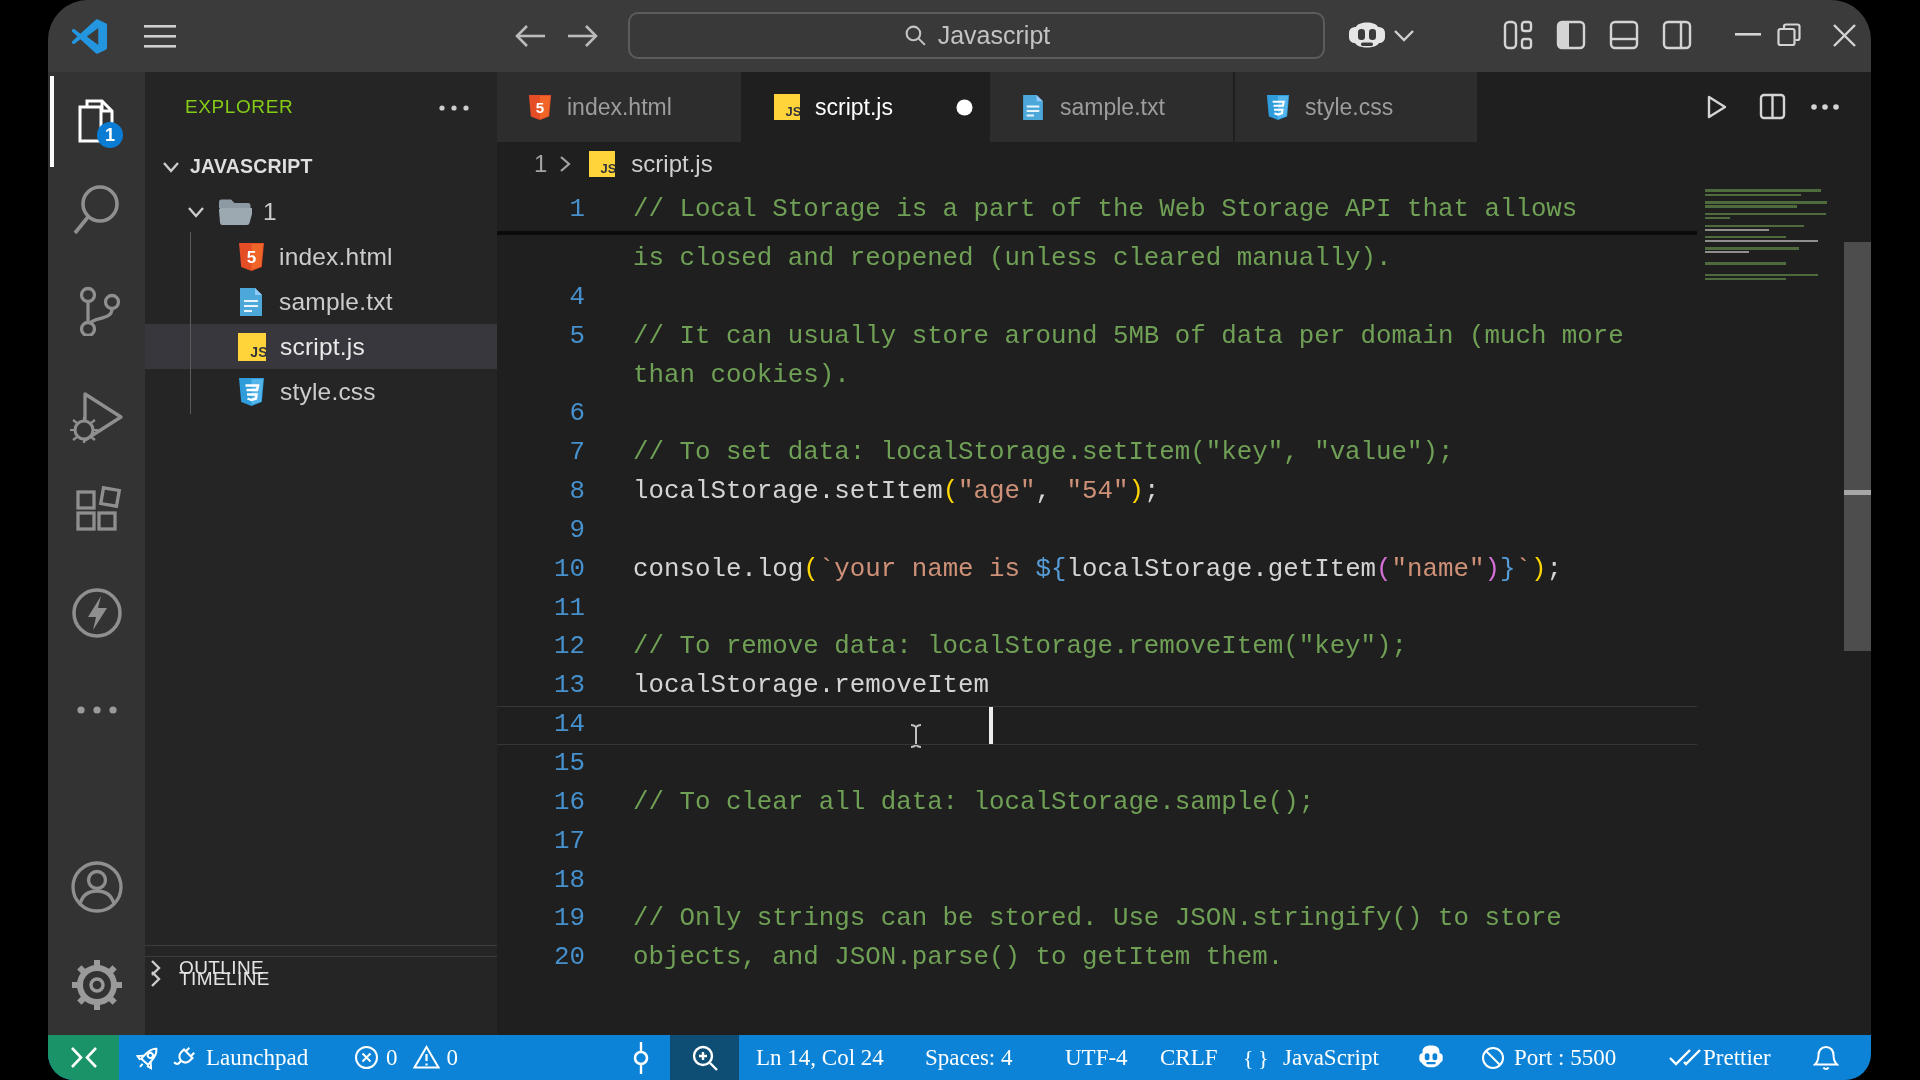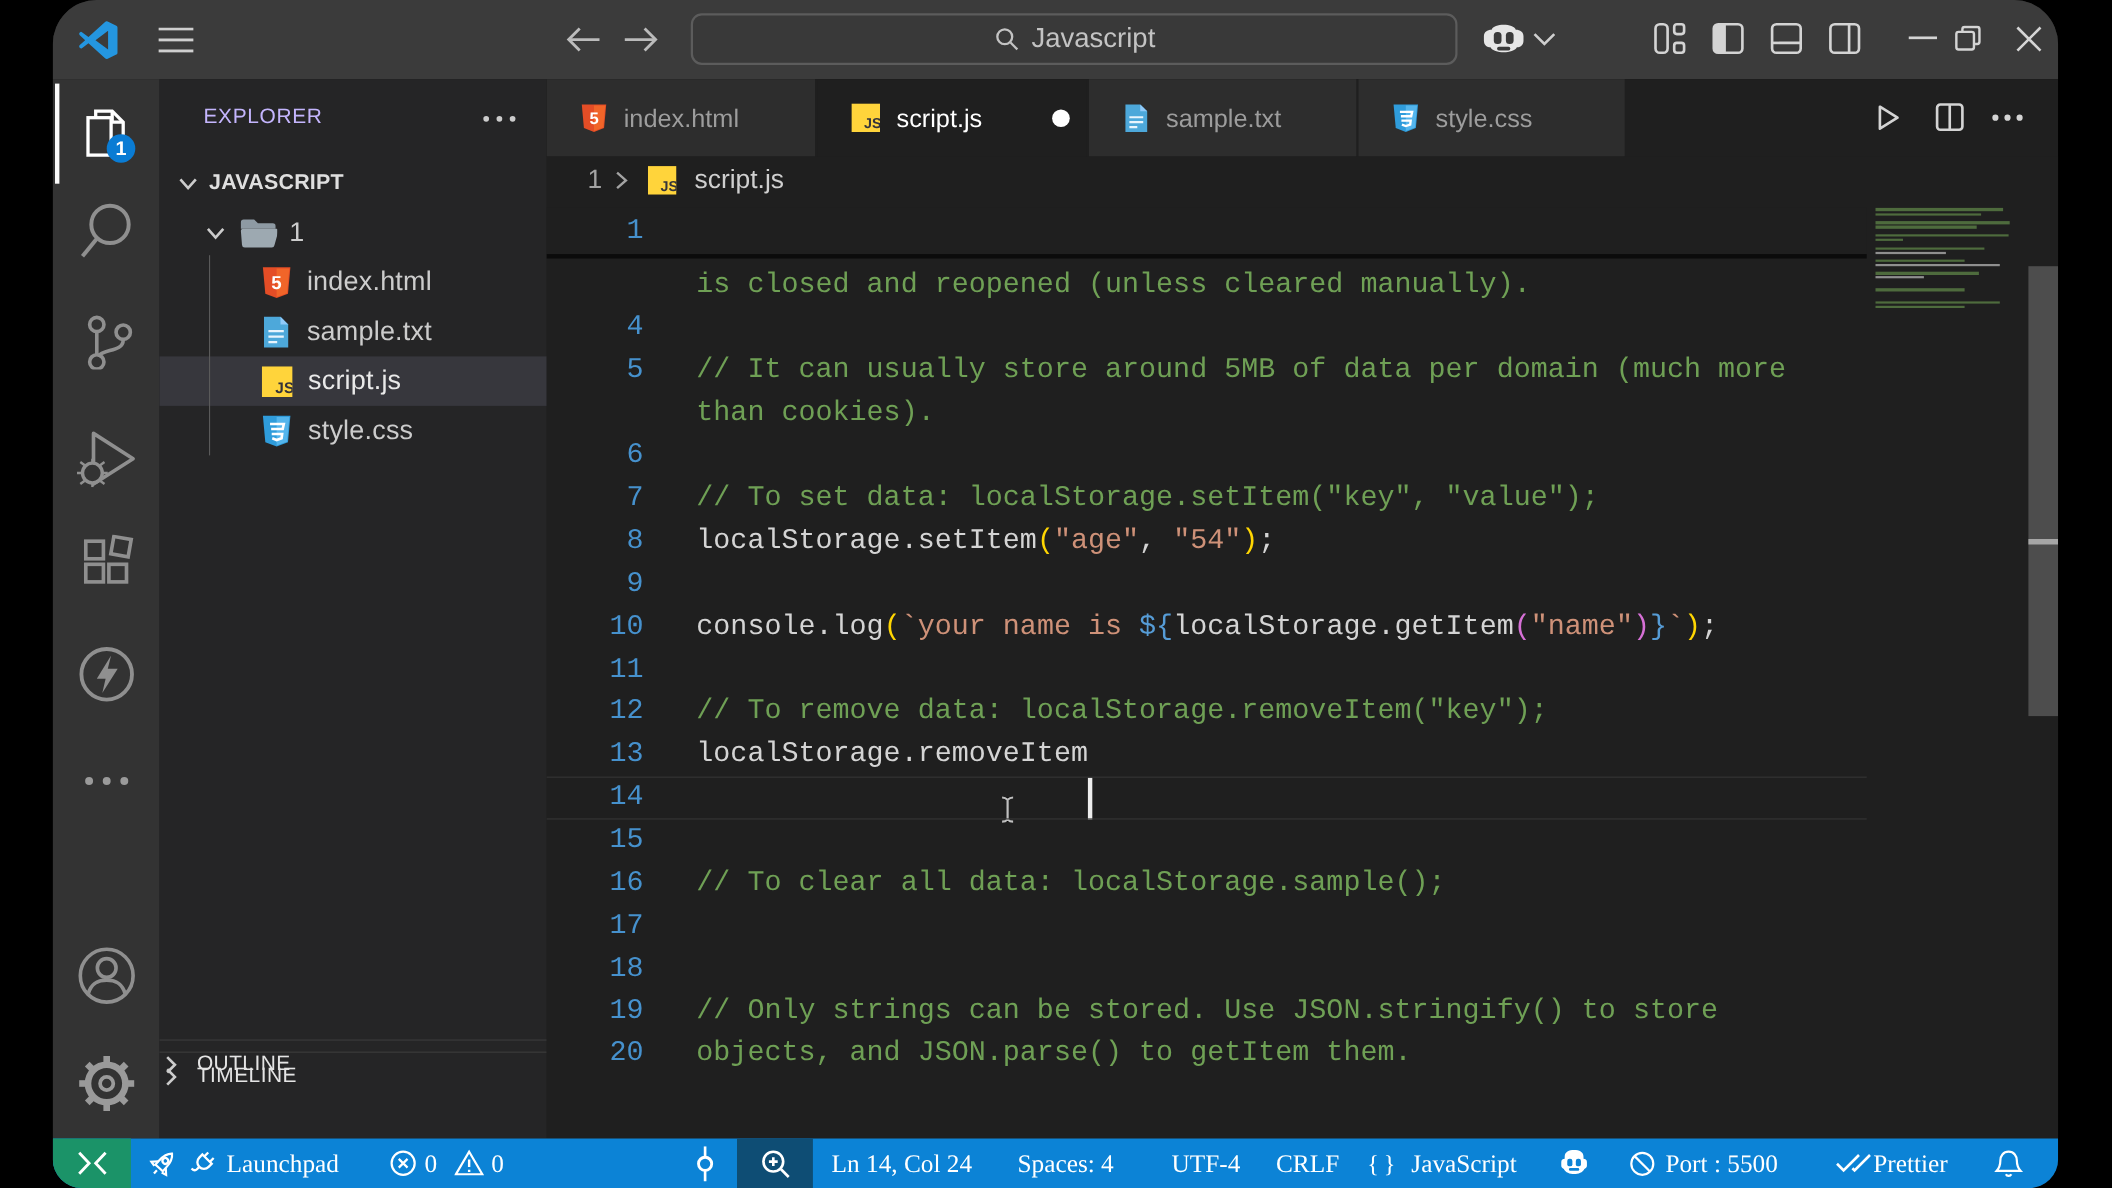--- a/index.html
+++ b/index.html
@@ -13,21 +13,21 @@
   #searchbox { position:absolute; left:580px; top:12px; width:697px; height:47px;
     background:#393939; border:2px solid #5C5C5C; border-radius:10px;
     display:flex; align-items:center; justify-content:center; gap:10px;
     color:#C3C3C3; font-size:25px; }
   
   #activity { position:absolute; left:0; top:72px; width:97px; height:963px; background:#333333; }
   #act-ind { position:absolute; left:2px; top:4px; width:4px; height:91px; background:#FAFAFA; }
   .aicon { position:absolute; left:0; width:97px; display:flex; justify-content:center; }
   
   #sidebar { position:absolute; left:97px; top:72px; width:352px; height:963px; background:#252526; }
-  #sb-head { position:absolute; left:40px; top:24px; color:#c4b5fd; font-size:19px; letter-spacing:0.6px; }
+  #sb-head { position:absolute; left:40px; top:24px; color:#84cc16; font-size:19px; letter-spacing:0.6px; }
   .trow { position:absolute; left:0; width:352px; height:45px; display:flex; align-items:center; color:#CCCCCC; font-size:24.5px; letter-spacing:0.2px; }
   .sel { background:#37373D; }
   #indent-guide { position:absolute; left:45px; top:160px; width:1px; height:182px; background:#5A5A5A; }
   .bsec { position:absolute; left:0; width:352px; height:45px; border-top:1px solid #3C3C3C;
     display:flex; align-items:center; gap:14px; 
     color:#E4E4E4; font-weight:normal; font-size:19px; letter-spacing:0.4px; }
   
   #editor { position:absolute; left:449px; top:72px; width:1374px; height:963px; background:#1F1F1F; }
   #tabs { position:absolute; left:0; top:0; width:1374px; height:70px; background:#1F1F1F; }
   .tab { position:absolute; top:0; height:70px; display:flex; align-items:center; padding-left:31px; gap:15px;
@@ -429,21 +429,21 @@
     <div class="mm" style="left:1208px;top:152.7px;width:99px"></div>
     <div class="mm" style="left:1208px;top:156.5px;width:64px;background:#8F8F8F"></div>
     <div class="mm" style="left:1208px;top:163.7px;width:81px"></div>
     <div class="mm" style="left:1208px;top:167.6px;width:113px;background:#8F8F8F"></div>
     <div class="mm" style="left:1208px;top:175px;width:94px"></div>
     <div class="mm" style="left:1208px;top:178.8px;width:44px;background:#8F8F8F"></div>
     <div class="mm" style="left:1208px;top:190.4px;width:81px"></div>
     <div class="mm" style="left:1208px;top:201.6px;width:113px"></div>
     <div class="mm" style="left:1208px;top:205.8px;width:81px"></div>
     <div class="abs" style="left:1347px;top:418px;width:27px;height:5px;background:#A6A6A6;z-index:3"></div>
-    <div id="sticky"><span class="num">1</span></div>
+    <div id="sticky"><span class="num">1</span><span class="txt"><span class="c">// Local Storage is a part of the Web Storage API that allows</span></span></div>
     <div id="sticky-sep"></div>
     <div id="scroll-thumb"></div>
   </div>
   <div id="status">
     <div id="remote">
       <svg class="abs" style="left:22px;top:11px" width="28" height="23" viewBox="0 0 28 23">
         <g stroke="#FFFFFF" stroke-width="2.6" fill="none">
             <path d="M2 2 L11 11.5 L2 21"></path>
             <path d="M26 2 L17 11.5 L26 21"></path>
           </g>

